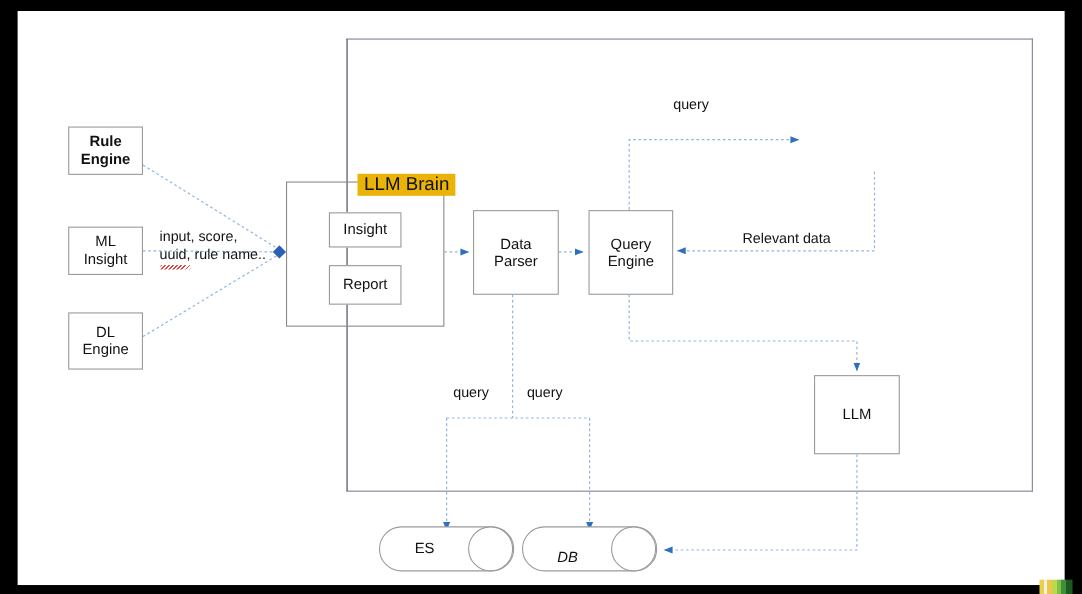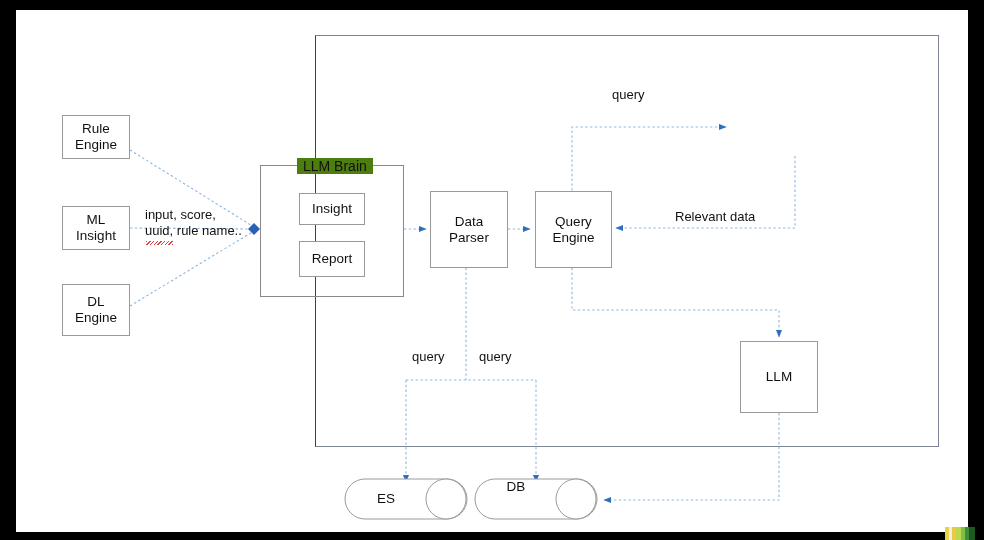--- a/index.html
+++ b/index.html
@@ -61,25 +61,26 @@
   }
   
   #llm-brain-group {
     position: absolute;
     box-sizing: border-box;
     border: 1px solid #8a8a8a;
     background: transparent;
   }
   #llm-brain-title {
     position: absolute;
-    background: #4d7c0f;
+    background: #eab308;
     padding: 0 6px;
-    font-size: 14px;
+    font-size: 17px;
     color: #111111;
     white-space: nowrap;
+    margin-left: 28px;
   }
   
   #system-boundary {
     position: absolute;
     box-sizing: border-box;
     border: 1.6px solid #7d8494;
     border-left-color: #3a3f55;
     background: transparent;
   }
   
@@ -161,21 +162,21 @@
         <path d="M390,370 L520,370"></path>
         <path d="M390,370 L390,472" marker-end="url(#ah)"></path>
         <path d="M520,370 L520,472" marker-end="url(#ah)"></path>
 
         <path d="M763,403 L763,490 L588,490" marker-end="url(#ah)"></path>
       </g>
 
       <path d="M238,213 L244,219 L238,225 L232,219 Z" fill="#2b61b5"></path>
     </svg>
 
-    <div class="node" style="left:46px; top:105px; width:68px; height:44px;">Rule
+    <div class="node" style="left:46px; top:105px; width:68px; height:44px;font-weight:bold;">Rule
 Engine</div>
 
     <div class="node" style="left:46px; top:196px; width:68px; height:44px;">ML
 Insight</div>
 
     <div class="node" style="left:46px; top:274px; width:68px; height:52px;">DL
 Engine</div>
 
     <div class="label" style="left:129px; top:197px; width:115px;">input, score,
 uuid, rule name..</div>
@@ -212,21 +213,21 @@
         <circle cx="102" cy="21" r="20" fill="#ffffff" stroke="#9a9a9a" stroke-width="1"></circle>
       </svg>
       <div class="db-text" style="left:0; top:13px; width:84px;">ES</div>
     </div>
 
     <div class="db-shape" style="left:458px; top:468px; width:124px; height:42px;">
       <svg width="124" height="42" viewBox="0 0 124 42">
         <path d="M21,1 H103 A20,20 0 0 1 103,41 H21 A20,20 0 0 1 21,1 Z" fill="#ffffff" stroke="#9a9a9a" stroke-width="1"></path>
         <circle cx="102" cy="21" r="20" fill="#ffffff" stroke="#9a9a9a" stroke-width="1"></circle>
       </svg>
-      <div class="db-text" style="left:0; top:1px; width:84px;">DB</div>
+      <div class="db-text" style="left:0; top:21px; width:84px;font-style:italic;">DB</div>
     </div>
 
   </div>
 
   <div id="right-black-strip"></div>
   <div id="bottom-black-strip"></div>
   <div id="color-sliver"></div>
 </div>
 
 </body></html>

